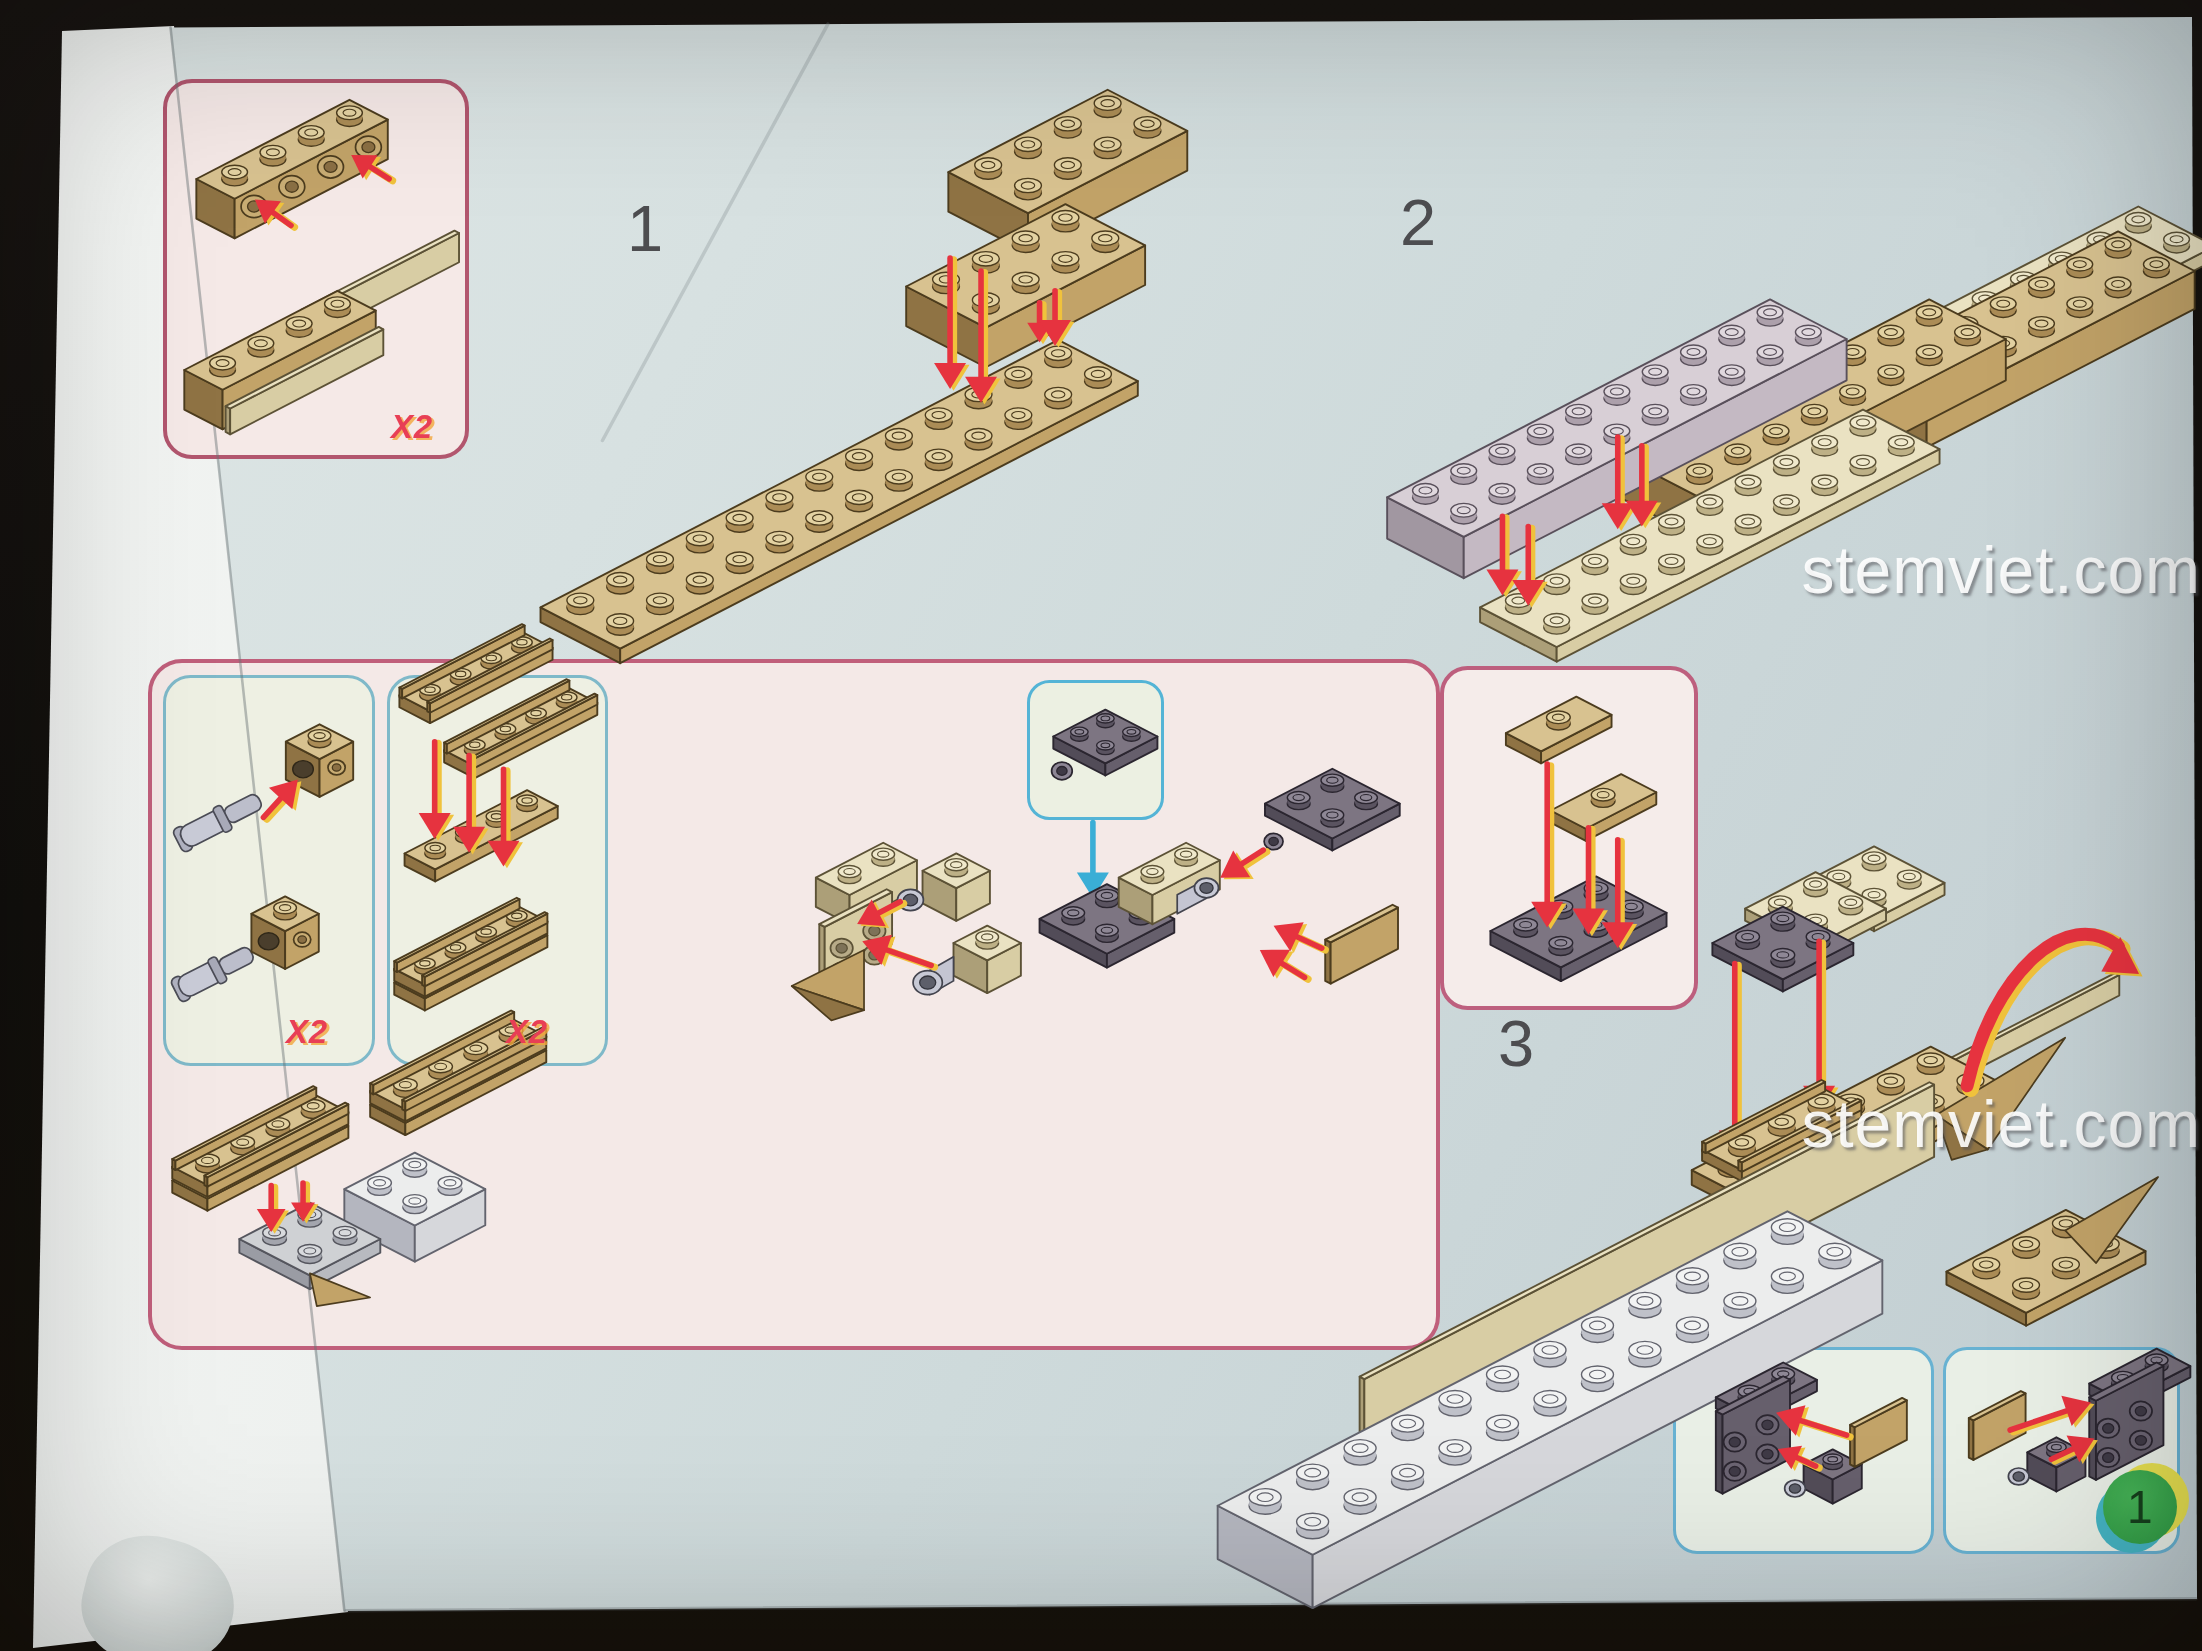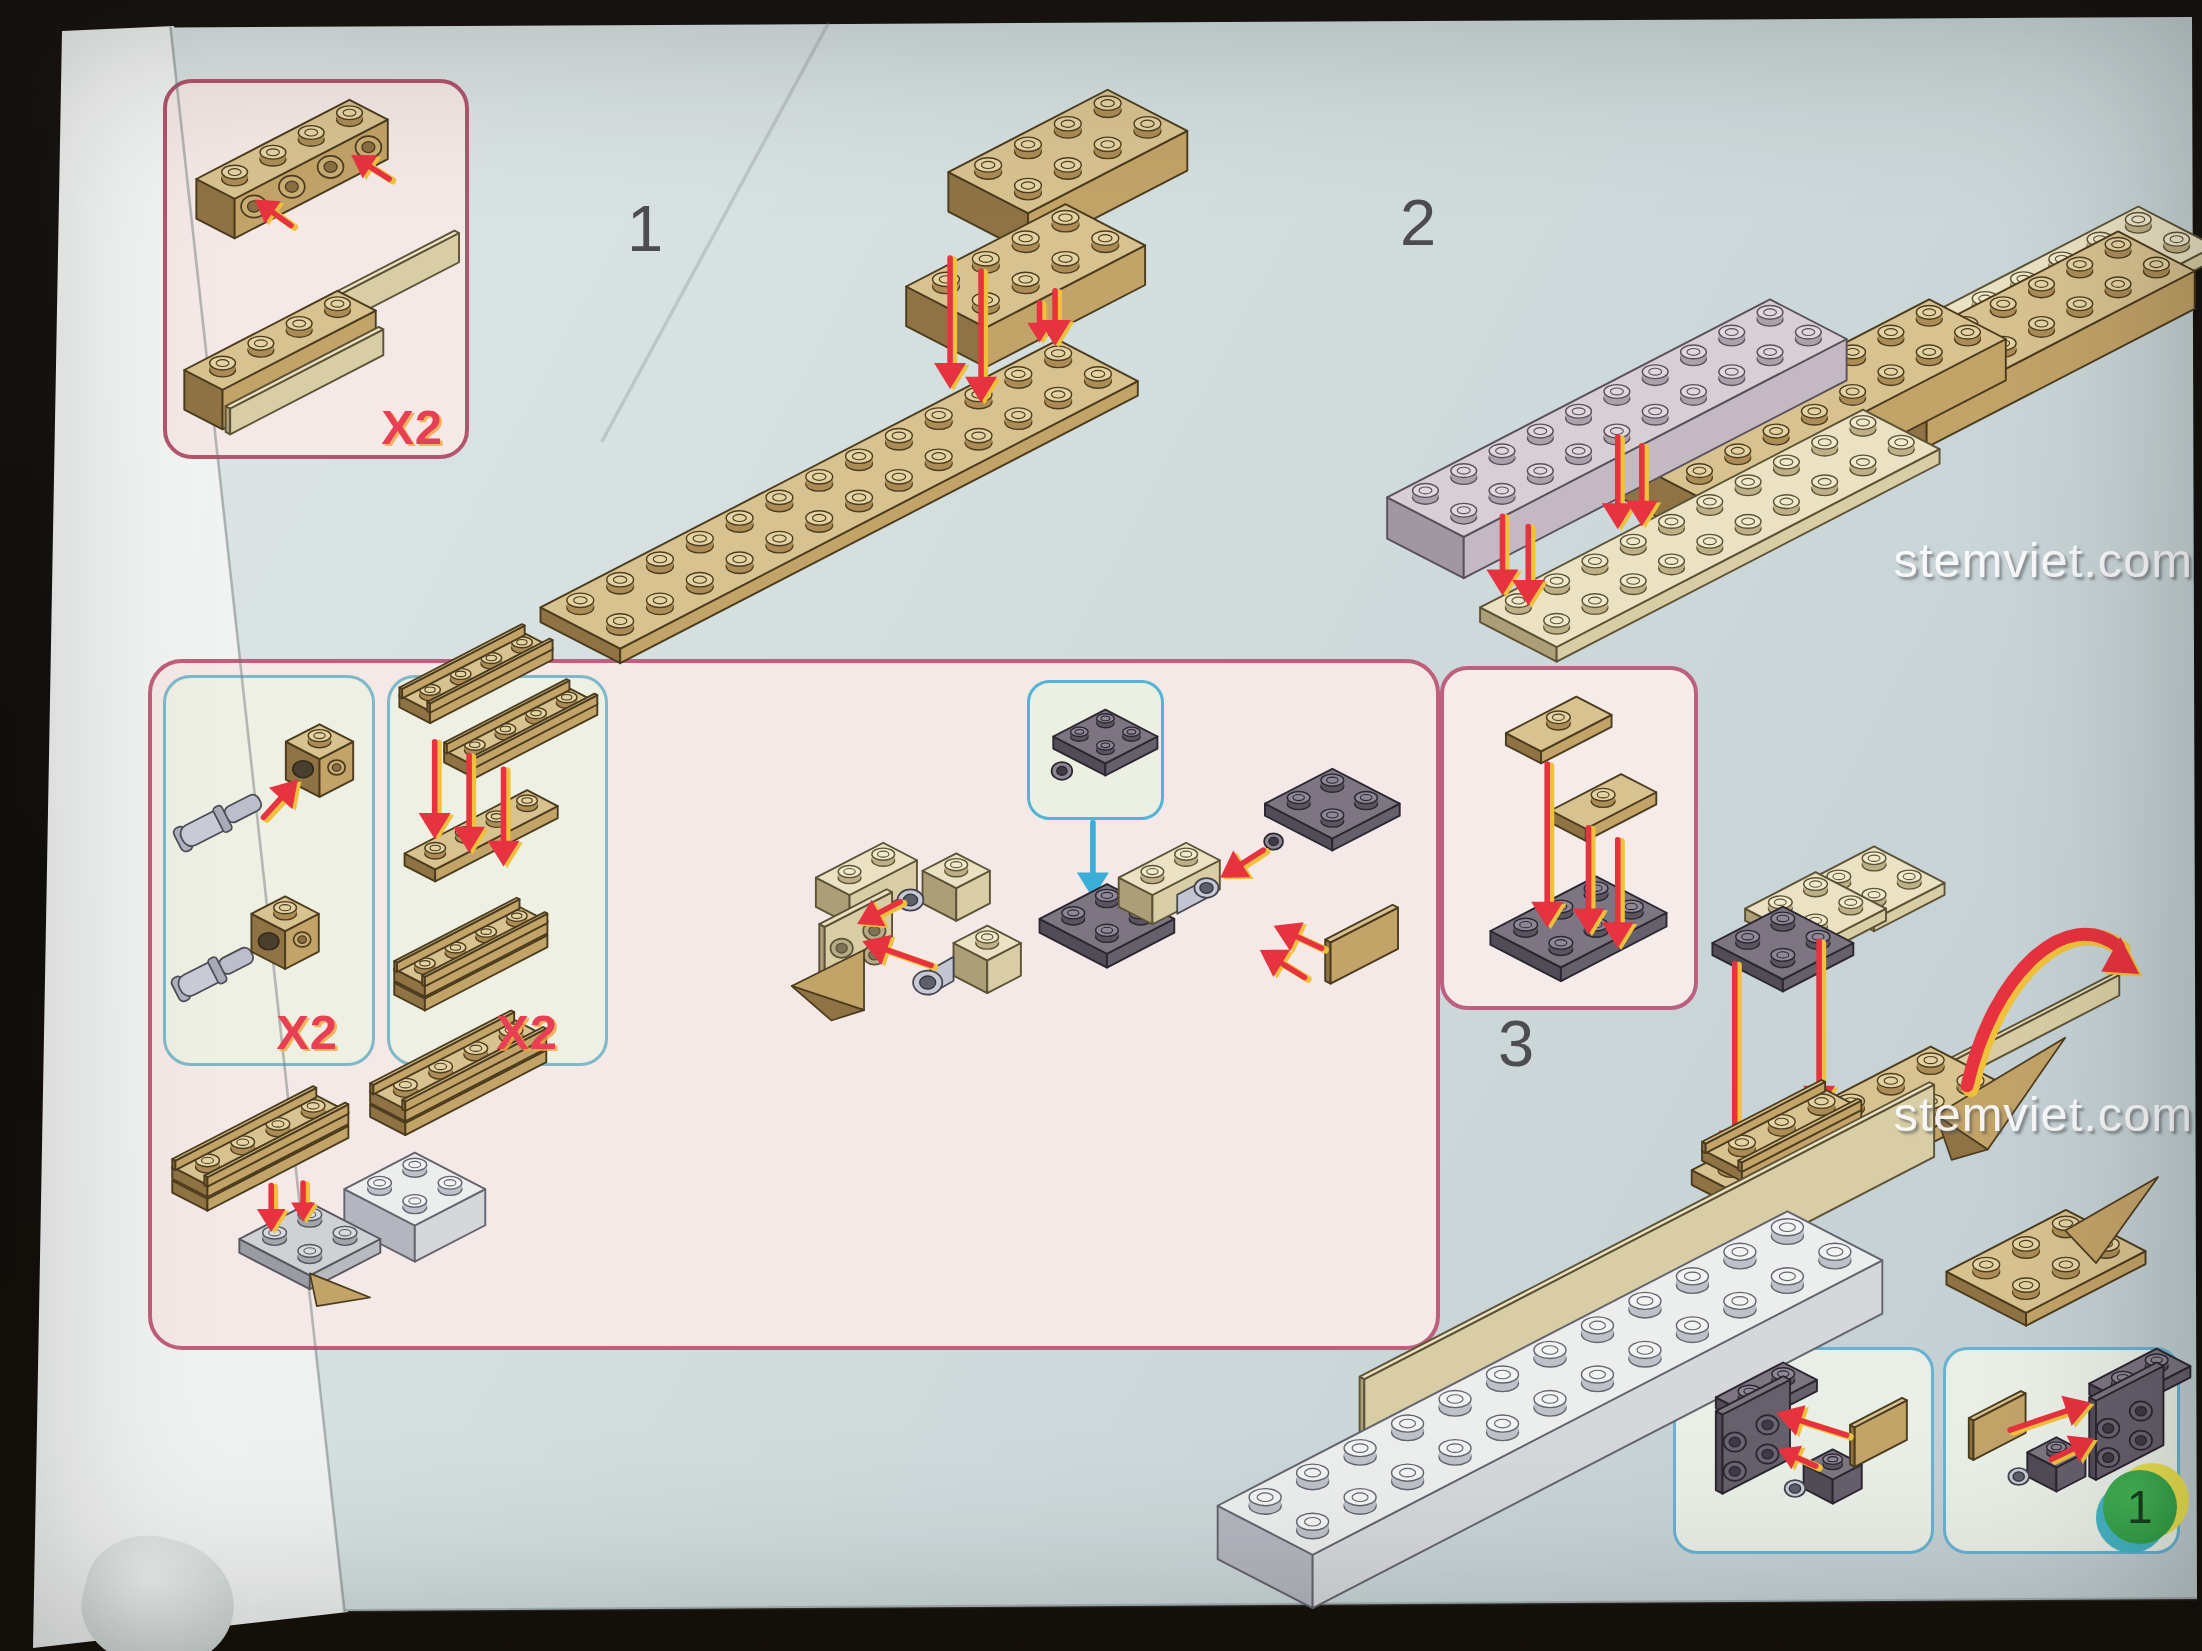--- a/index.html
+++ b/index.html
@@ -21,23 +21,23 @@
   .subbox{border:3.4px solid #7fb9c9;border-radius:27.5px;background:#eef0e3;}
   .subbox-a{left:163px;top:675px;width:206px;height:385px;}
   .subbox-b{left:387px;top:675px;width:215px;height:385px;}
   .minibox{left:1027px;top:680px;width:131px;height:134px;border:3.4px solid #54b4d6;border-radius:22.4px;background:#ecf0e2;}
   .rightbox{left:1440px;top:666px;width:250px;height:336px;border:4.3px solid #bd5f7e;border-radius:27.5px;background:#f5ecea;}
   .bluebox{border:3.4px solid #68b2d2;border-radius:24px;background:#e9efe6;}
   .bluebox-1{left:1673px;top:1347px;width:255px;height:201px;}
   .bluebox-2{left:1943px;top:1347px;width:231px;height:201px;}
   svg.diagram{position:absolute;left:0;top:0;}
   .step-label{position:absolute;transform:translate(-50%,-50%);font-size:65px;color:#4d4d50;}
-  .x2{position:absolute;transform:translate(-50%,-50%);font-size:49px;font-weight:700;color:#e83f55;
-      text-shadow:2.6px 1.7px 0 rgba(242,166,60,0.8);letter-spacing:0.9px;}
-  .watermark{position:absolute;right:10px;font-size:49px;color:rgba(255,255,255,0.9);
+  .x2{position:absolute;transform:translate(-50%,-50%);font-size:33px;font-weight:700;color:#e83f55;
+      text-shadow:2.6px 1.7px 0 rgba(242,166,60,0.8);letter-spacing:0.9px;font-style:italic;}
+  .watermark{position:absolute;right:2px;font-size:66px;color:rgba(255,255,255,0.9);
       text-shadow:2.6px 3.4px 2.6px rgba(80,80,85,0.55);letter-spacing:0.9px;}
   .wm1{top:532px;} .wm2{top:1086px;}
   .badge{position:absolute;left:2096px;top:1463px;width:96px;height:93px;}
   .badge .b-y{position:absolute;left:19px;top:0;width:74px;height:74px;border-radius:50%;background:#e7e050;}
   .badge .b-c{position:absolute;left:0;top:19px;width:71px;height:71px;border-radius:50%;background:#45b5c4;}
   .badge .b-g{position:absolute;left:6.9px;top:6.9px;width:74px;height:74px;border-radius:50%;
       background:radial-gradient(circle at 40% 35%,#46b457,#2f9a44);
       display:flex;align-items:center;justify-content:center;font-size:46px;color:#16401d;}
   .vignette{position:absolute;inset:0;box-shadow:inset 0 0 206px rgba(0,0,0,0.28);pointer-events:none;}
 </style>

